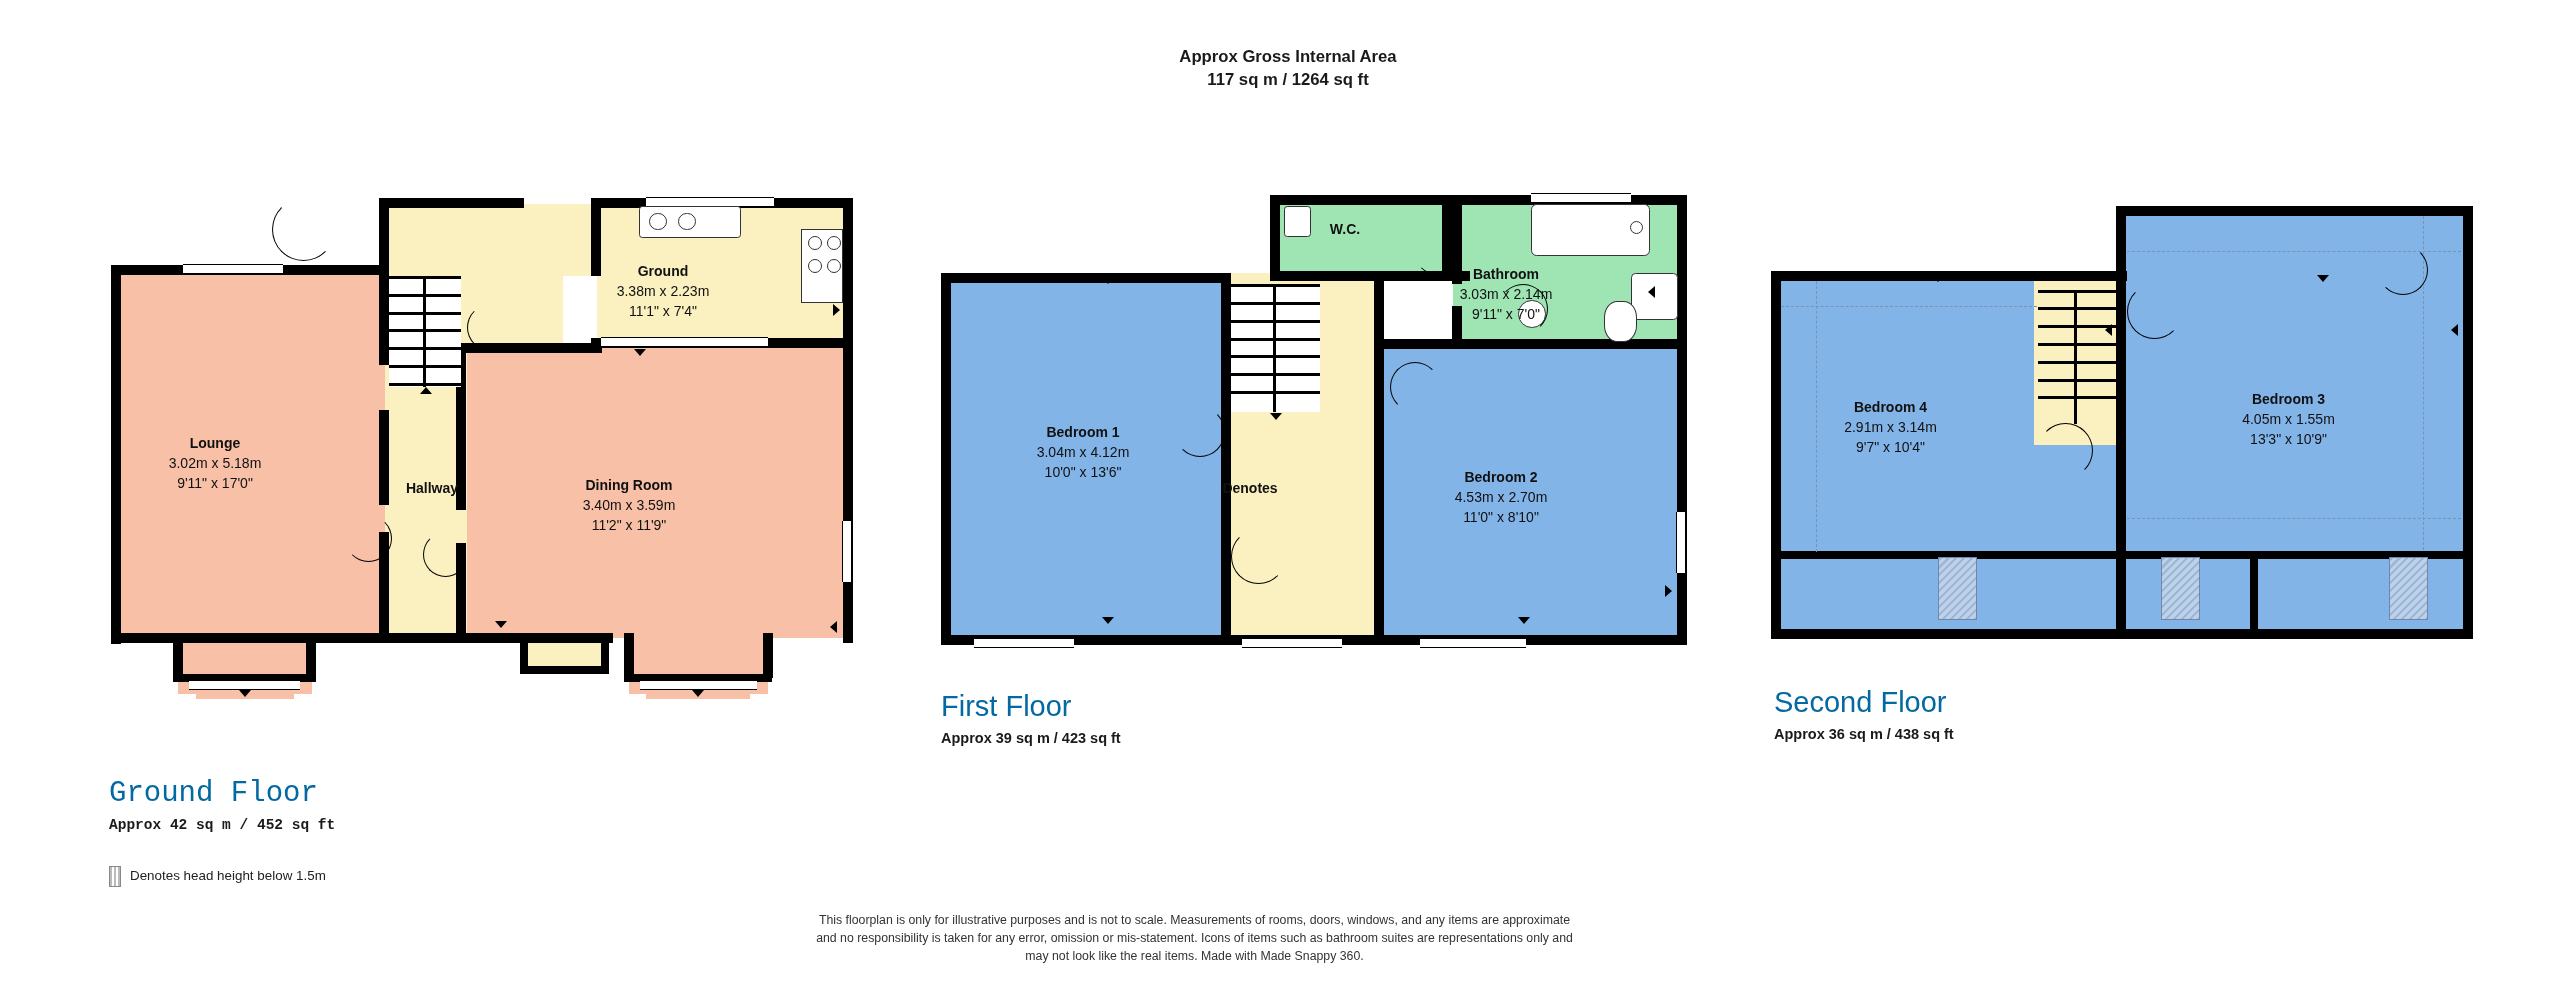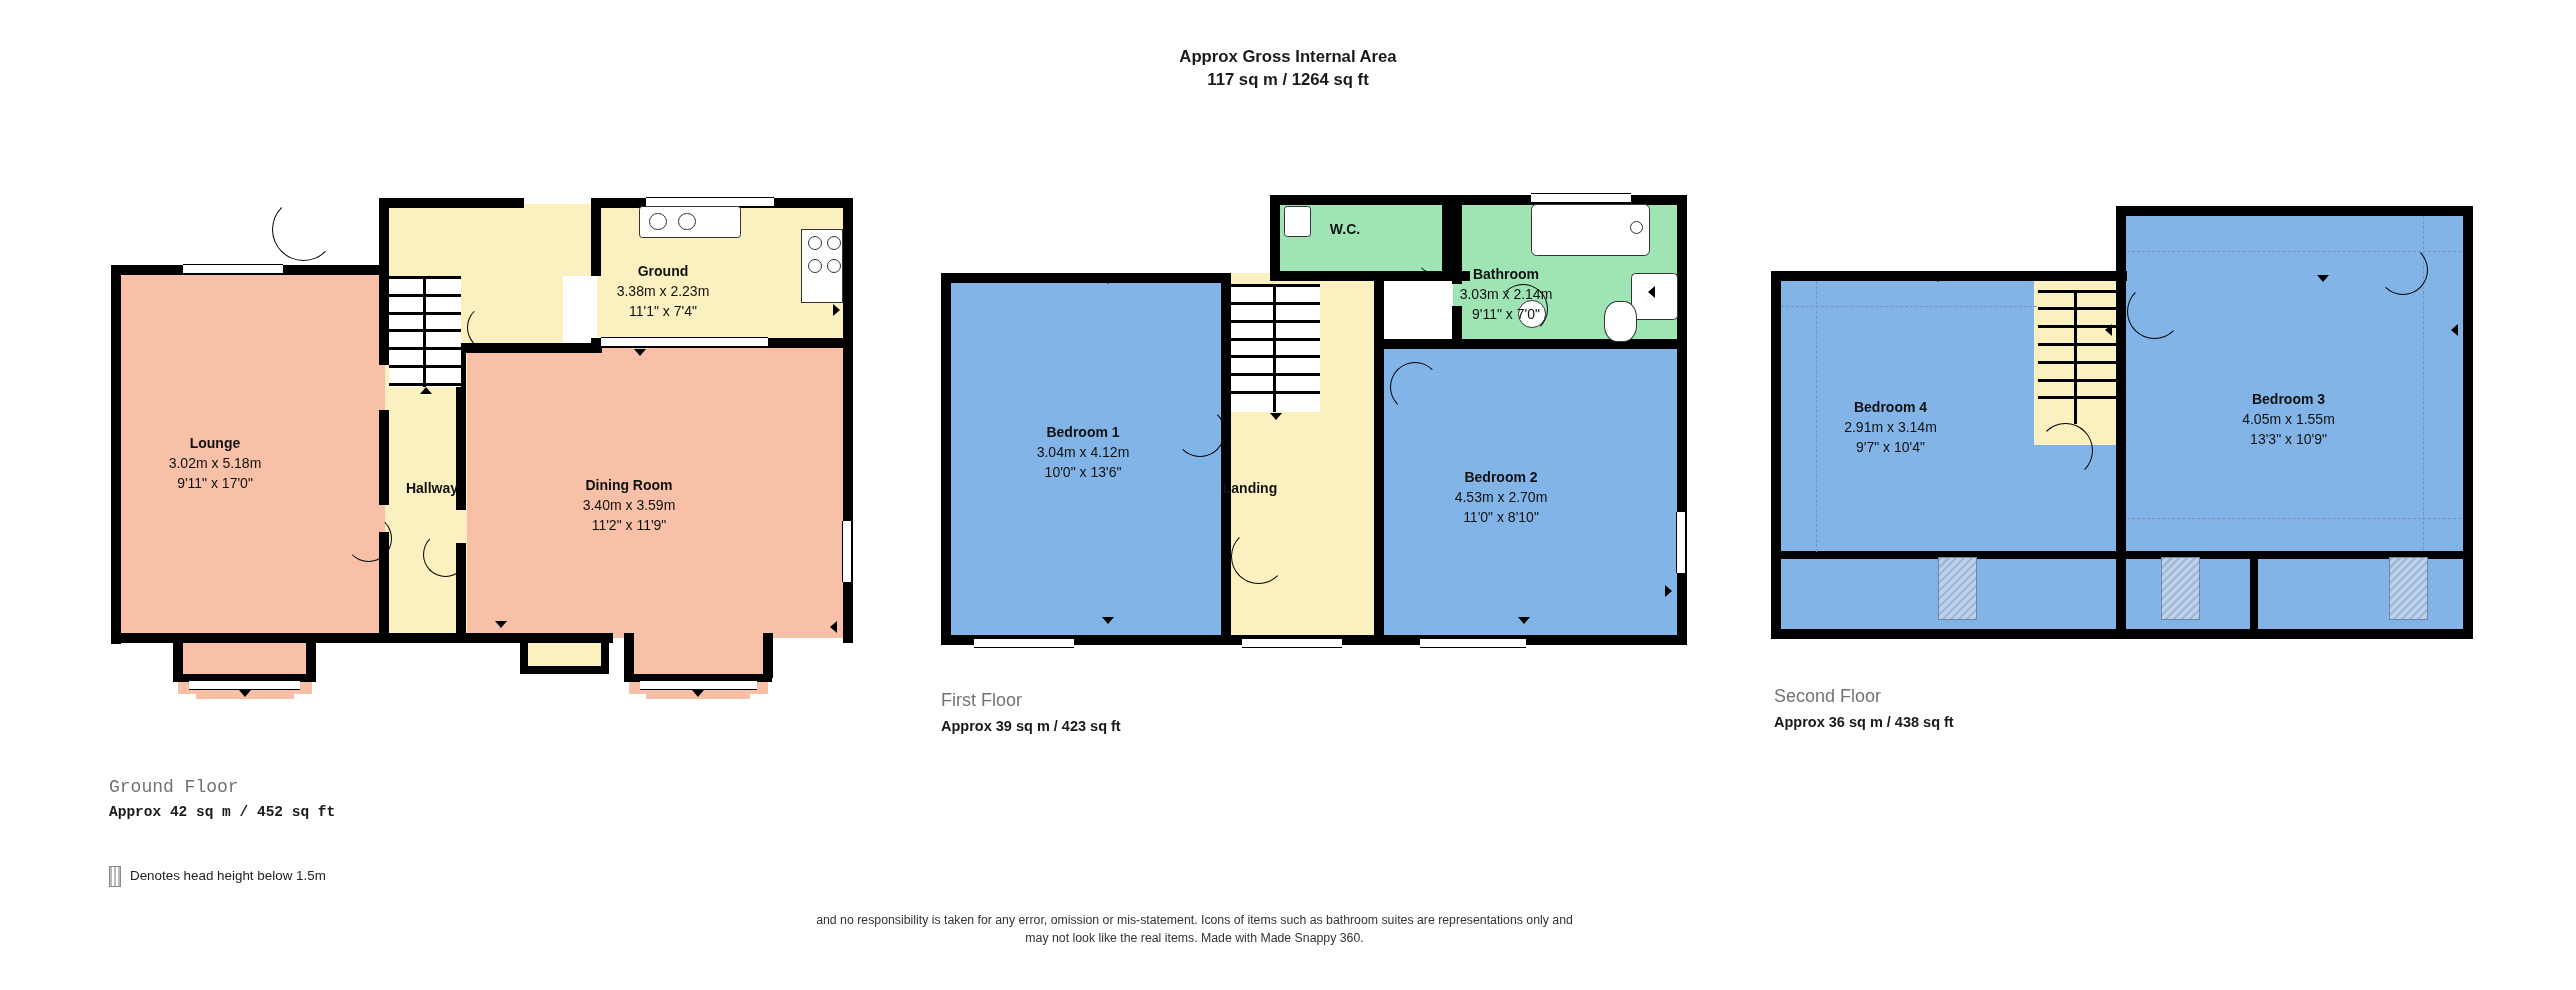--- a/index.html
+++ b/index.html
@@ -11,21 +11,21 @@
     overflow:hidden;
   }
   .abs{position:absolute;}
   
   #header{
     left:0;top:46px;width:2576px;
     text-align:center;
     font-size:16.7px;font-weight:bold;color:#1a1a1a;line-height:1.35;
   }
   
-  .floor-title{font-size:18px;color:#737373;font-weight:normal;}
+  .floor-title{font-size:29px;color:#0369a1;font-weight:normal;}
   .floor-sub{font-size:14.5px;color:#1a1a1a;font-weight:bold;margin-top:6.7px;}
   
   .room-label{font-size:14px;color:#111;line-height:1.42;text-align:center;}
   .room-label .nm{font-weight:bold;}
   
   .wall{background:#000000;position:absolute;}
   .fill{position:absolute;}
   .peach{background:#f9c0a8;}
   .cream{background:#faf0c0;}
   .blue{background:#82b4e8;}
@@ -240,21 +240,21 @@
   <div class="door-arc" style="left:473px;top:33px;width:45px;height:45px;border-color:transparent #000 #000 transparent;"></div>
   <div class="door-arc" style="left:557px;top:89px;width:48px;height:48px;border-color:#000 #000 transparent transparent;"></div>
 </div>
 
 <div class="room-label abs" style="left:991px;top:423px;width:184px;">
   <div class="nm">Bedroom 1</div>
   <div>3.04m x 4.12m</div>
   <div>10'0" x 13'6"</div>
 </div>
 <div class="room-label abs" style="left:1186px;top:479px;width:128px;">
-  <div class="nm">Landing</div>
+  <div class="nm">Denotes</div>
 </div>
 <div class="room-label abs" style="left:1281px;top:220px;width:128px;">
   <div class="nm">W.C.</div>
 </div>
 <div class="room-label abs" style="left:1414px;top:265px;width:184px;">
   <div class="nm">Bathroom</div>
   <div>3.03m x 2.14m</div>
   <div>9'11" x 7'0"</div>
 </div>
 <div class="room-label abs" style="left:1409px;top:468px;width:184px;">
@@ -330,16 +330,17 @@
 <div class="abs" style="left:1774px;top:686px;">
   <div class="floor-title">Second Floor</div>
   <div class="floor-sub">Approx 36 sq m / 438 sq ft</div>
 </div>
 
 <div id="legend" class="abs">
   <span class="sw"></span><span>Denotes head height below 1.5m</span>
 </div>
 
 <div id="disclaimer" class="abs">
+  <div>This floorplan is only for illustrative purposes and is not to scale. Measurements of rooms, doors, windows, and any items are approximate</div>
   <div>and no responsibility is taken for any error, omission or mis-statement. Icons of items such as bathroom suites are representations only and</div>
   <div>may not look like the real items. Made with Made Snappy 360.</div>
 </div>
 
 
 </body></html>

